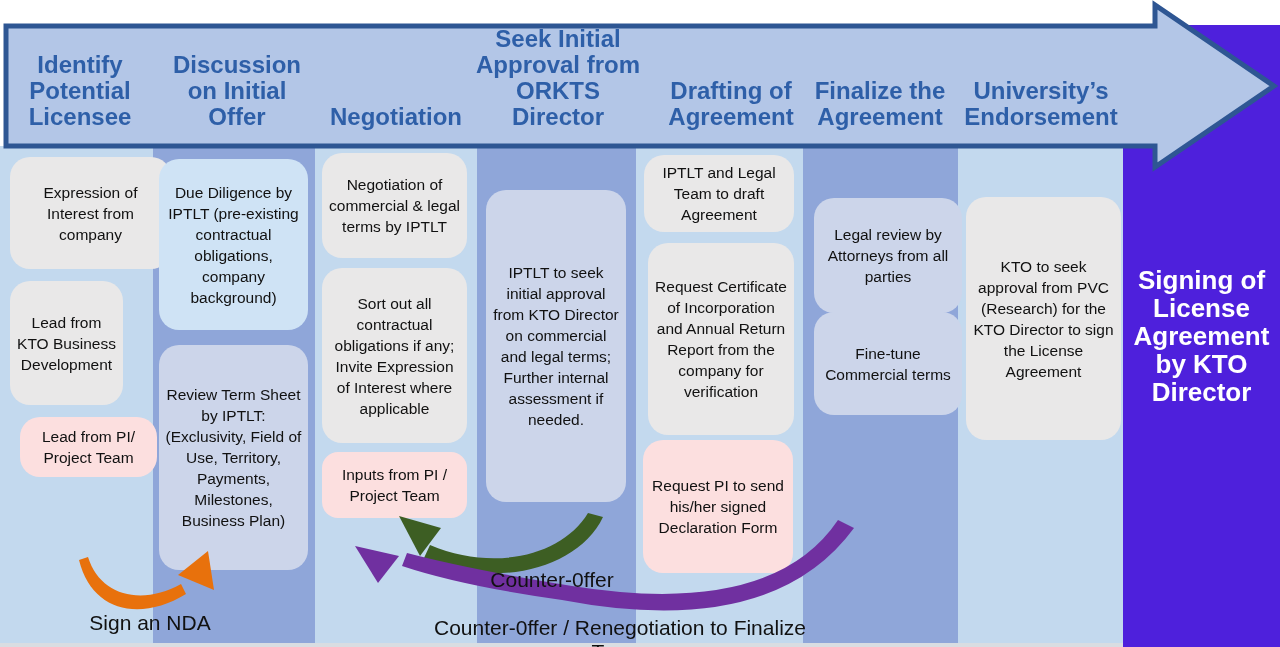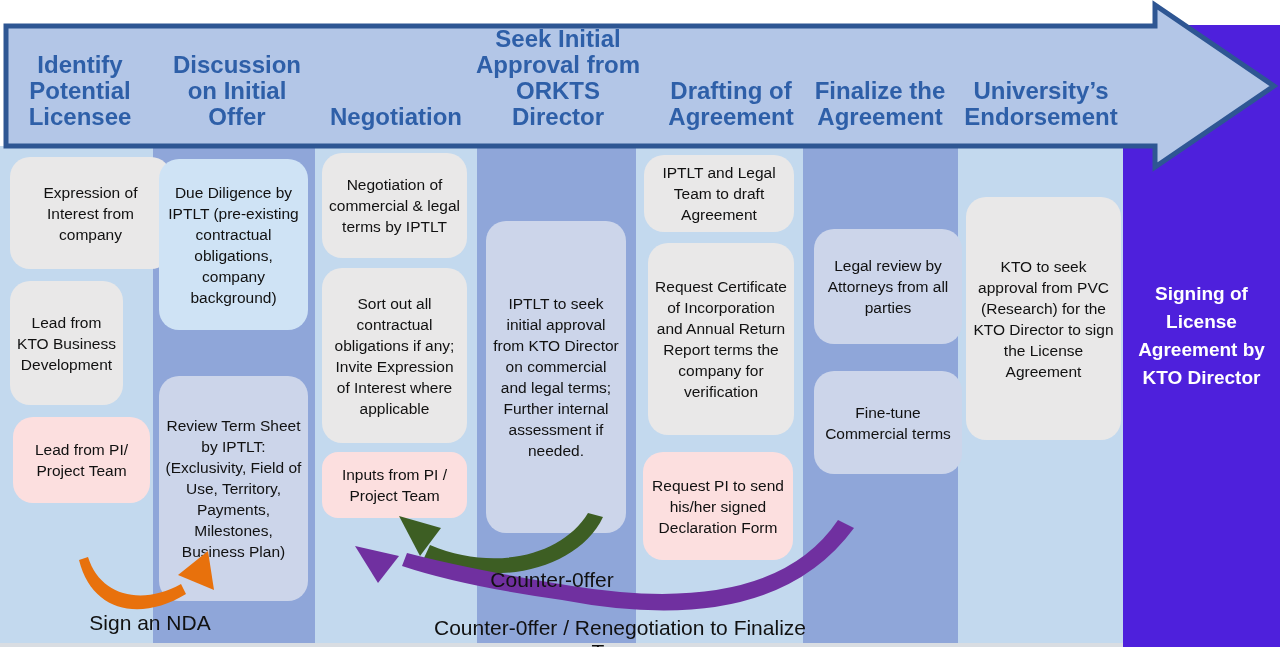--- a/index.html
+++ b/index.html
@@ -16,26 +16,26 @@
   .hdr{
     position:absolute;top:26px;height:104px;display:flex;align-items:flex-end;justify-content:center;
     text-align:center;font-weight:bold;font-size:24px;line-height:26px;color:var(--header_text);
   }
   .box{
     position:absolute;display:flex;align-items:center;justify-content:center;text-align:center;
     border-radius:20px;font-size:15.5px;line-height:21px;color:var(--label_text);padding:2px 6px;box-sizing:border-box;
   }
   .box.gray{background:var(--box_gray);}
   .box.pink{background:var(--box_pink);}
-  .box.lav{background:var(--box_lavender);margin-top:31px;}
+  .box.lav{background:var(--box_lavender);}
   .box.blue{background:var(--box_blue);justify-content:flex-end;}
   .final-label{
     position:absolute;left:1128px;top:25px;width:147px;height:622px;
     display:flex;align-items:center;justify-content:center;text-align:center;
-    color:var(--final_text);font-weight:bold;font-size:19px;line-height:28px;
+    color:var(--final_text);font-weight:bold;font-size:26px;line-height:28px;
   }
   .note{
     position:absolute;text-align:center;font-size:21px;color:var(--label_text);
   }
 </style>
 </head>
 <body>
 
 <div class="canvas">
 
@@ -75,21 +75,21 @@
   <div class="hdr" style="left:805px;width:150px">
       <span>Finalize the Agreement</span>
     </div>
 
   <div class="box gray" style="left:10px;top:157px;width:161px;height:112px">
       <span>Expression of Interest from company</span>
     </div>
   <div class="box gray" style="left:10px;top:281px;width:113px;height:124px">
       <span>Lead from KTO Business Development</span>
     </div>
-  <div class="box pink" style="left:13px;top:417px;width:137px;height:86px">
+  <div class="box pink" style="left:20px;top:417px;width:137px;height:60px">
       <span>Lead from PI/ Project Team</span>
     </div>
 
   <div class="box blue" style="left:159px;top:159px;width:149px;height:171px">
       <span>Due Diligence by IPTLT (pre-existing contractual obligations, company background)</span>
     </div>
   <div class="box lav" style="left:159px;top:345px;width:149px;height:225px">
       <span>Review Term Sheet by IPTLT: (Exclusivity, Field of Use, Territory, Payments, Milestones, Business Plan)</span>
     </div>
 
@@ -104,30 +104,30 @@
     </div>
 
   <div class="box lav" style="left:486px;top:190px;width:140px;height:312px">
       <span>IPTLT to seek initial approval from KTO Director on commercial and legal terms; Further internal assessment if needed.</span>
     </div>
 
   <div class="box gray" style="left:644px;top:155px;width:150px;height:77px">
       <span>IPTLT and Legal Team to draft Agreement</span>
     </div>
   <div class="box gray" style="left:648px;top:243px;width:146px;height:192px">
-      <span>Request Certificate of Incorporation and Annual Return Report terms the company for verification</span>
+      <span>Request Certificate of Incorporation and Annual Return Report from the company for verification</span>
     </div>
-  <div class="box pink" style="left:643px;top:452px;width:150px;height:108px">
+  <div class="box pink" style="left:643px;top:440px;width:150px;height:133px">
       <span>Request PI to send his/her signed Declaration Form</span>
     </div>
 
   <div class="box lav" style="left:814px;top:198px;width:148px;height:115px">
       <span>Legal review by Attorneys from all parties</span>
     </div>
-  <div class="box lav" style="left:814px;top:340px;width:148px;height:103px">
+  <div class="box lav" style="left:814px;top:312px;width:148px;height:103px">
       <span>Fine-tune Commercial terms</span>
     </div>
 
   <div class="box gray" style="left:966px;top:197px;width:155px;height:243px">
       <span>KTO to seek approval from PVC (Research) for the KTO Director to sign the License Agreement</span>
     </div>
 
   <div class="final-label">Signing of License Agreement by KTO Director</div>
 
   <svg class="layer" width="1280" height="647" viewBox="0 0 1280 647">

